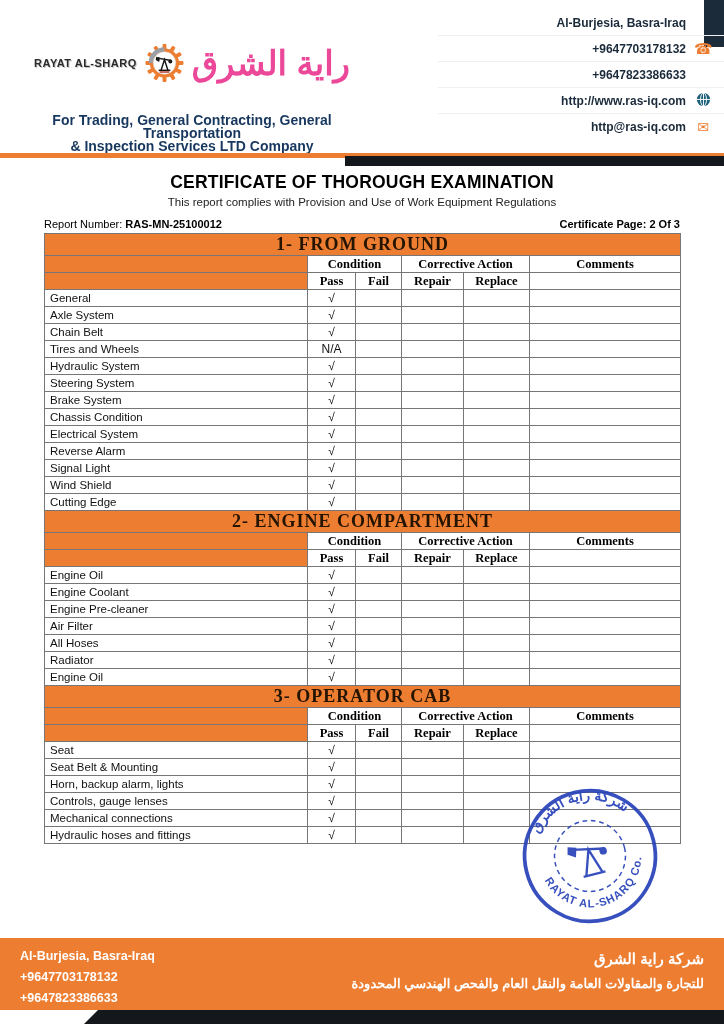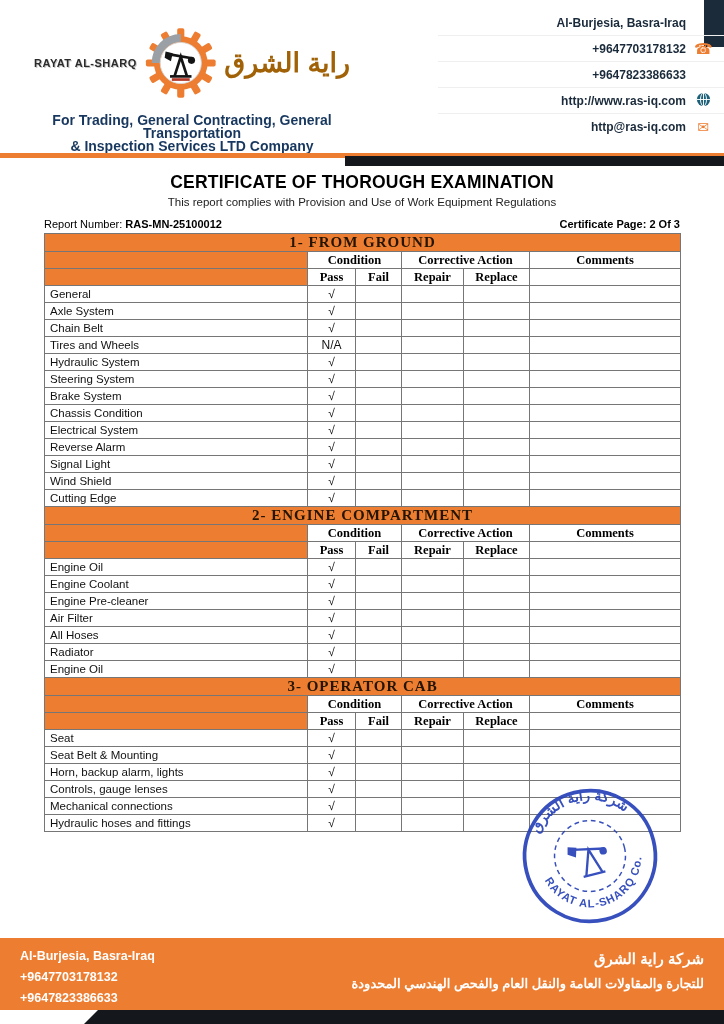--- a/index.html
+++ b/index.html
@@ -8,21 +8,21 @@
     position:relative; width:724px; height:1024px; margin:0 auto;
     background:#ffffff; overflow:hidden;
     font-family:"Liberation Sans", sans-serif; color:#111;
   }
 
   
   .logo-area { position:absolute; left:34px; top:12px; width:316px; text-align:center; }
   .logo-row { display:flex; align-items:center; justify-content:center; gap:8px; height:102px; }
   .company-name { font-weight:bold; font-size:11px; letter-spacing:.5px; color:#2b2b2b;
                   text-shadow:1px 1px 0 #c9c9c9; white-space:nowrap; }
-  .company-name-ar { font-weight:bold; font-size:27px; color:#a16207; white-space:nowrap; }
+  .company-name-ar { font-weight:bold; font-size:34px; color:#ec4899; white-space:nowrap; }
   .tagline { color:#17375E; font-weight:bold; font-size:14px; line-height:13px; margin-top:0; }
 
   .contacts { position:absolute; right:0; top:10px; width:286px; }
   .contact-row { display:flex; align-items:center; justify-content:flex-end; gap:8px;
                  height:26px; padding-right:12px; border-bottom:1px solid #efefef;
                  color:#1a2a3a; font-weight:bold; font-size:12px; }
   .contact-row:last-child { border-bottom:none; }
   .icon-slot { width:18px; text-align:center; flex:0 0 18px; font-family:"DejaVu Sans", sans-serif; }
   .phone-glyph { color:#ED7D31; font-size:15px; }
   .mail-glyph  { color:#ED7D31; font-size:14px; }
@@ -45,21 +45,21 @@
   .report-left b { font-weight:bold; }
   .report-right { font-size:11px; font-weight:bold; color:#000; }
 
   
   #inspection-table { position:absolute; top:233px; left:44px; width:636px;
                       border-collapse:collapse; table-layout:fixed;
                       border:1.5px solid #555; }
   #inspection-table td { border:1px solid #767676; height:17px; padding:0 2px;
                          font-size:11.5px; color:#111; overflow:hidden; white-space:nowrap; }
   #inspection-table td.sec-title { background:#ED7D31; text-align:center; height:18px;
-      font-family:"Liberation Serif", serif; font-weight:bold; font-size:15px;
+      font-family:"Liberation Serif", serif; font-weight:bold; font-size:18px;
       letter-spacing:1px; color:#241400; }
   #inspection-table td.hd { font-family:"Liberation Serif", serif; font-weight:bold;
       font-size:12.5px; text-align:center; height:16px; color:#000; }
   #inspection-table td.oc { background:#ED7D31; }
   #inspection-table td.item { padding-left:5px; }
   #inspection-table td.ck { text-align:center; font-size:12px; }
 
   
   .stamp { position:absolute; left:520px; top:786px; width:140px; height:140px;
            transform:rotate(-14deg); opacity:.92; }

